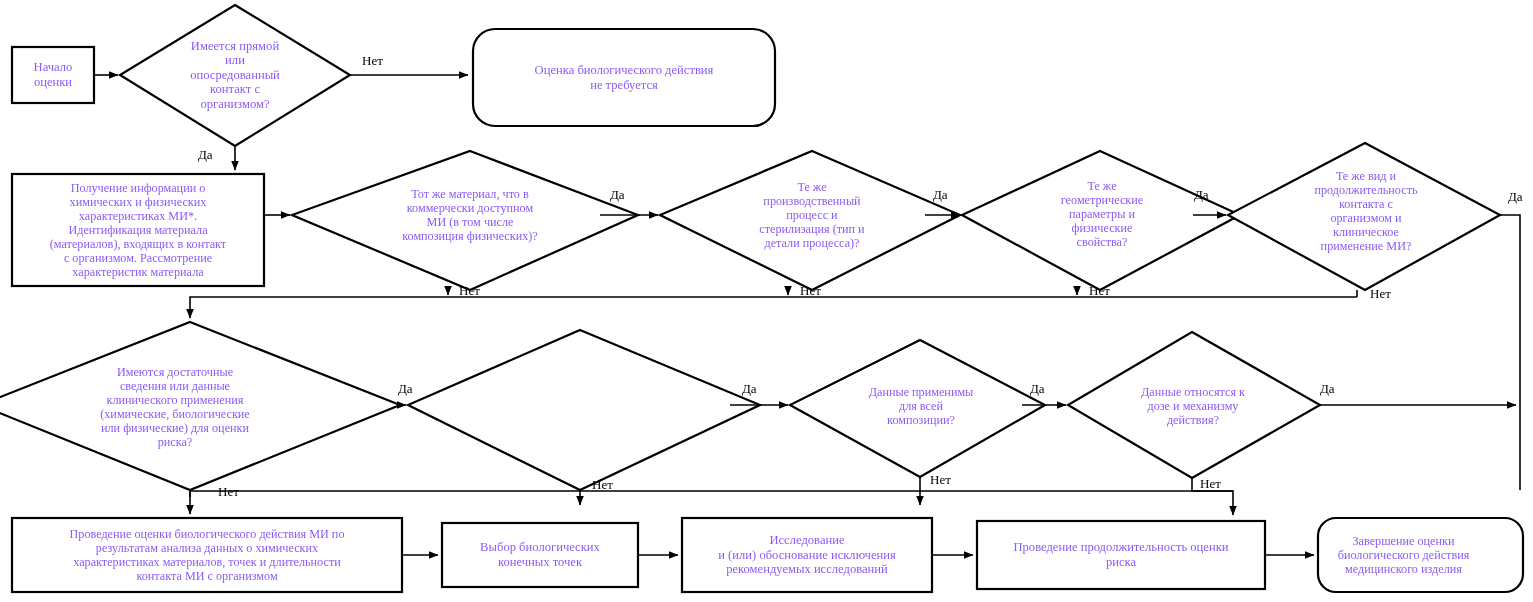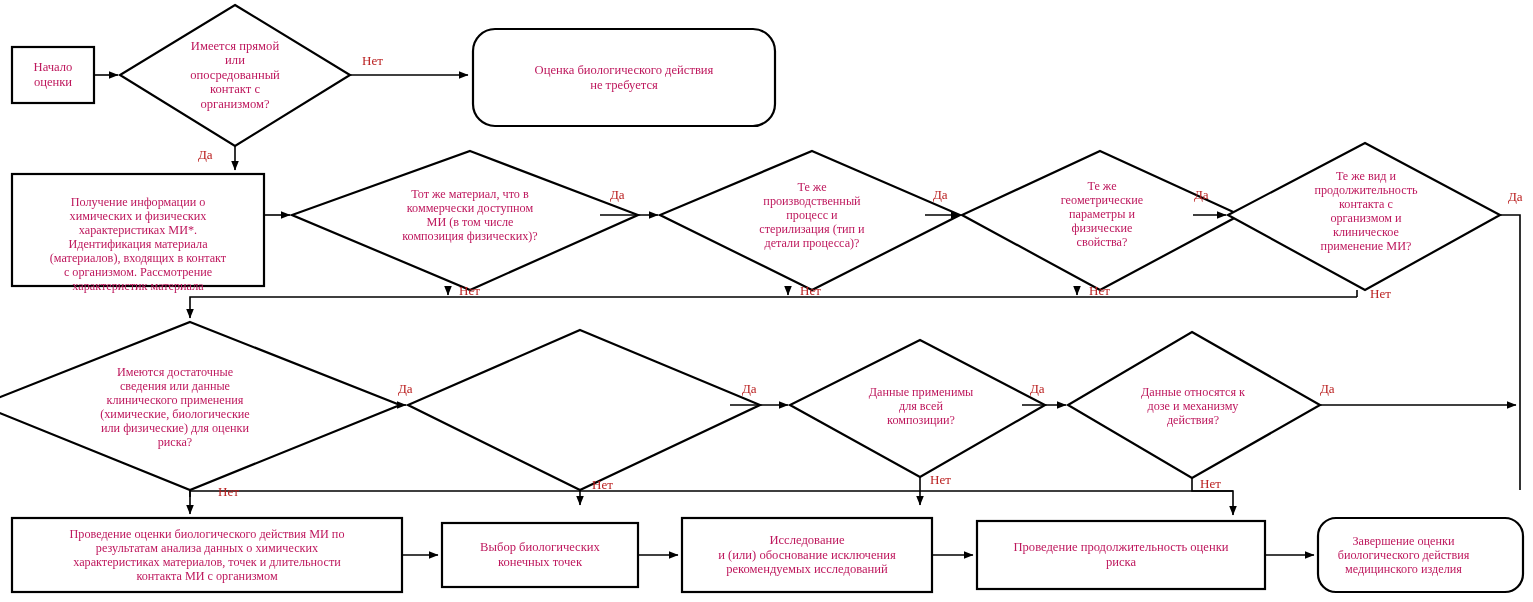--- a/index.html
+++ b/index.html
@@ -38,28 +38,28 @@
     fill: none;
     stroke: #000000;
     stroke-width: 1.6;
   }
   .node-text {
     position: absolute;
     display: flex;
     align-items: center;
     justify-content: center;
     text-align: center;
-    color: #be185d;
+    color: #8b5cf6;
     line-height: 1.16;
     white-space: pre-line;
     pointer-events: none;
   }
   .edge-label {
     position: absolute;
-    color: #b91c1c;
+    color: #000000;
     font-size: 13px;
     line-height: 1;
     white-space: nowrap;
     pointer-events: none;
   }
   .fs13 { font-size: 12.6px; }
   .fs12 { font-size: 12.2px; }
 </style>
 </head>
 <body>
@@ -147,21 +147,21 @@
 
   <div class="node-text fs13" style="left:150px; top:30px; width:170px; height:90px;">Имеется прямой
 или
 опосредованный
 контакт с
 организмом?</div>
 
   <div class="node-text fs13" style="left:478px; top:29px; width:292px; height:97px;">Оценка биологического действия
 не требуется</div>
 
-  <div class="node-text fs12" style="left:14px; top:176px; width:248px; height:108px;margin-top:14px;">Получение информации о
+  <div class="node-text fs12" style="left:14px; top:176px; width:248px; height:108px;">Получение информации о
 химических и физических
 характеристиках МИ*.
 Идентификация материала
 (материалов), входящих в контакт
 с организмом. Рассмотрение
 характеристик материала</div>
 
   <div class="node-text fs12" style="left:342px; top:180px; width:256px; height:70px;">Тот же материал, что в
 коммерчески доступном
 МИ (в том числе

